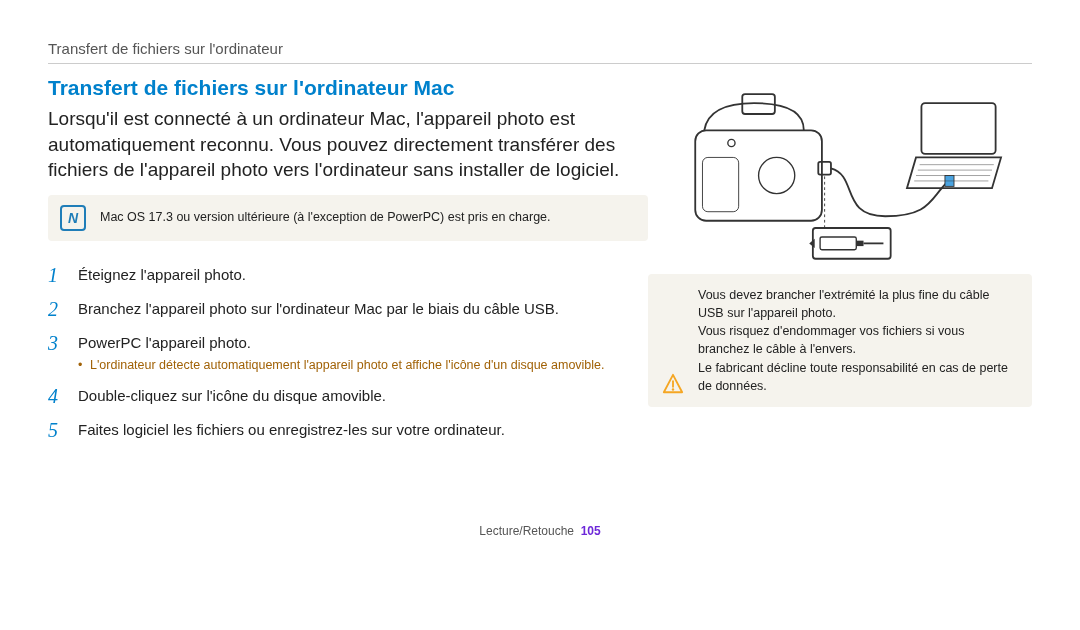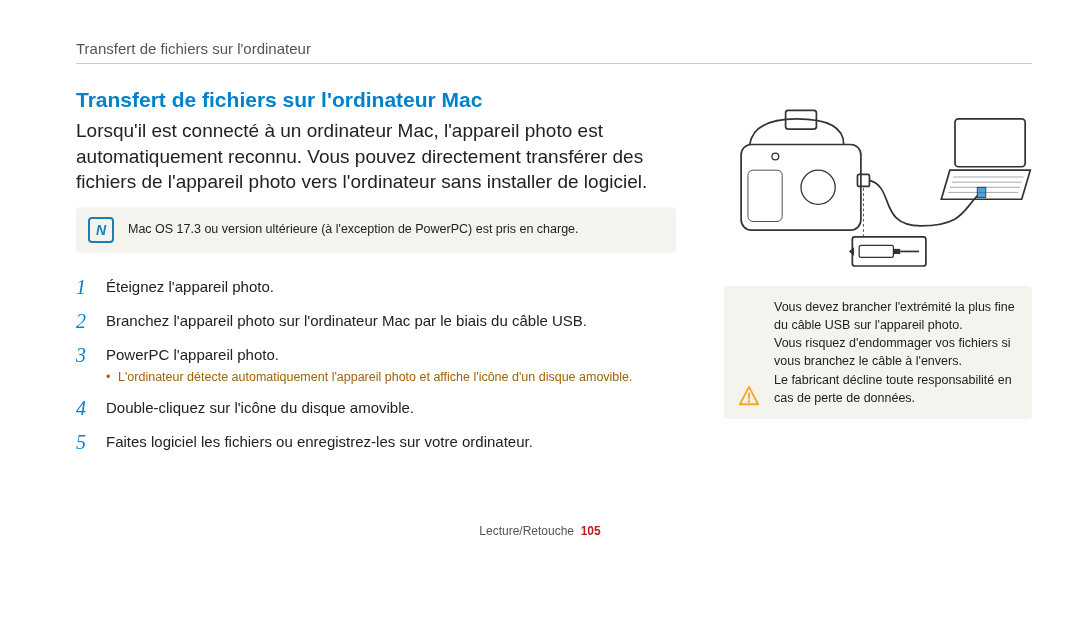--- a/index.html
+++ b/index.html
@@ -9,32 +9,31 @@
     height: 630px;
     font-family: "Myriad Pro", "Segoe UI", Arial, sans-serif;
     color: #222;
     background: #fff;
   }
   .page {
     position: relative;
     width: 1080px;
     height: 556px;
     box-sizing: border-box;
-    padding: 40px 48px 32px 76px;
+    padding: 40px 48px 32px 48px;
   }
   .header {
     font-size: 15px;
     color: #555;
     padding-bottom: 6px;
     border-bottom: 1px solid #ccc;
   }
   .columns {
     display: flex;
-    gap: 48px;
-    margin-top: 24px;
+    margin-top: 12px;
   }
   .col-left {
     flex: 0 0 600px;
   }
   .col-right {
     flex: 1;
   }
   .title {
     color: #0081cc;
     font-weight: 600;
@@ -143,21 +142,21 @@
   .footer {
     position: absolute;
     bottom: 18px;
     left: 0; right: 0;
     text-align: center;
     font-size: 12px;
     color: #555;
   }
   .footer .pagenum {
     font-weight: bold;
-    color: #b91c1c;
+    color: #6d28d9;
     margin-top: 26px;
   }
 </style>
 </head>
 <body>
 
 <div class="page">
 
   <div class="header">Transfert de fichiers sur l'ordinateur</div>
 

